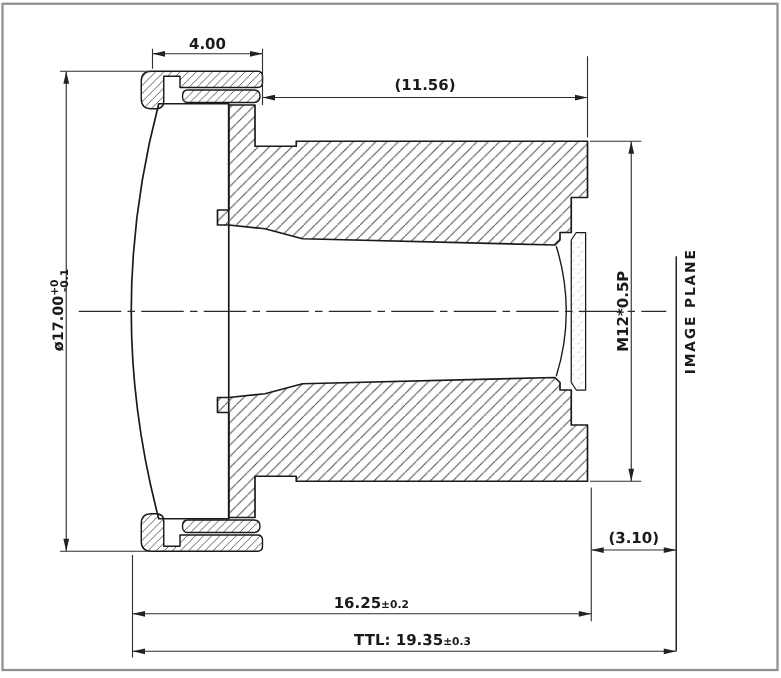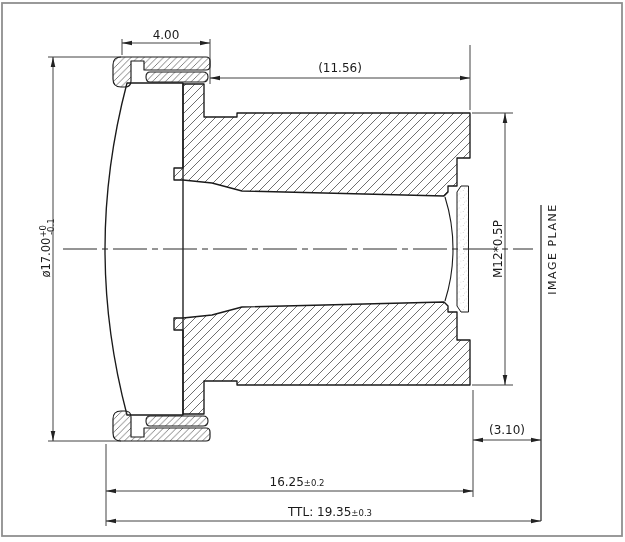--- a/index.html
+++ b/index.html
@@ -1,17 +1,17 @@
 <!DOCTYPE html>
 <html><head>
 <meta charset="utf-8">
 <style>
   html,body{margin:0;padding:0;background:#ffffff;}
   .stage{width:625px;height:542px;position:relative;background:#ffffff;overflow:hidden;
-         font-family:"DejaVu Sans", sans-serif;}
+         font-family:"DejaVu Sans", sans-serif;font-weight:bold;}
   svg{display:block;}
   text{fill:#1a1a1a;font-family:"DejaVu Sans", sans-serif;}
   .dimtxt{font-size:12px;}
   .dimtxt-sm{font-size:8.5px;}
   .outline{stroke:#1a1a1a;stroke-width:1.35;stroke-linejoin:round;}
   .thin{stroke:#2e2e2e;stroke-width:0.9;fill:none;}
 </style>
 </head>
 <body>
 

